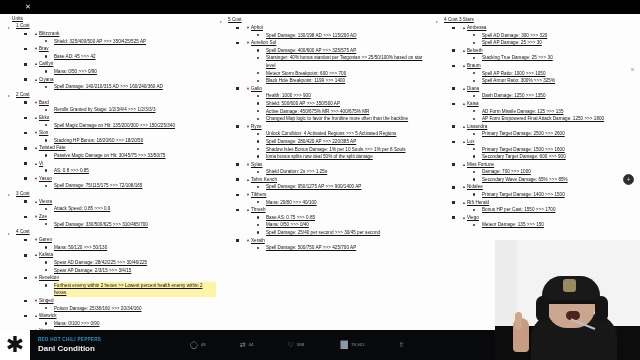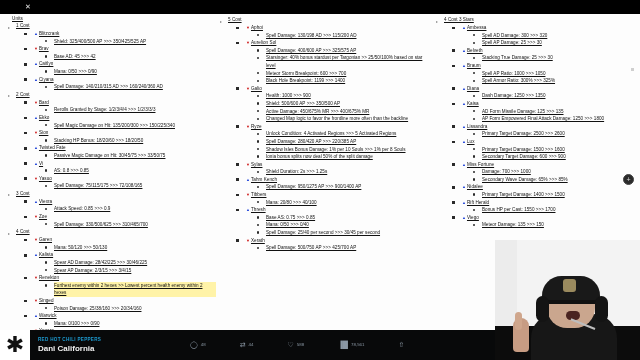--- a/index.html
+++ b/index.html
@@ -300,21 +300,21 @@
     </div>
     <div class="scroll-orb">+</div>
   </div>
 
   <div class="playerbar">
     <div class="album-art">
       <span class="rhcp-asterisk">✱</span>
     </div>
     <div class="track-meta">
       <div class="track-artist">RED HOT CHILI PEPPERS</div>
-      <div class="track-title">Dani California</div>
+      <div class="track-title">Dani Condition</div>
     </div>
     <div class="social" id="social-row">
         <div class="social-item">
           <span class="glyph">◯</span>
           <span class="cnt">48</span>
         </div>
         <div class="social-item">
           <span class="glyph">⇄</span>
           <span class="cnt">44</span>
         </div>

